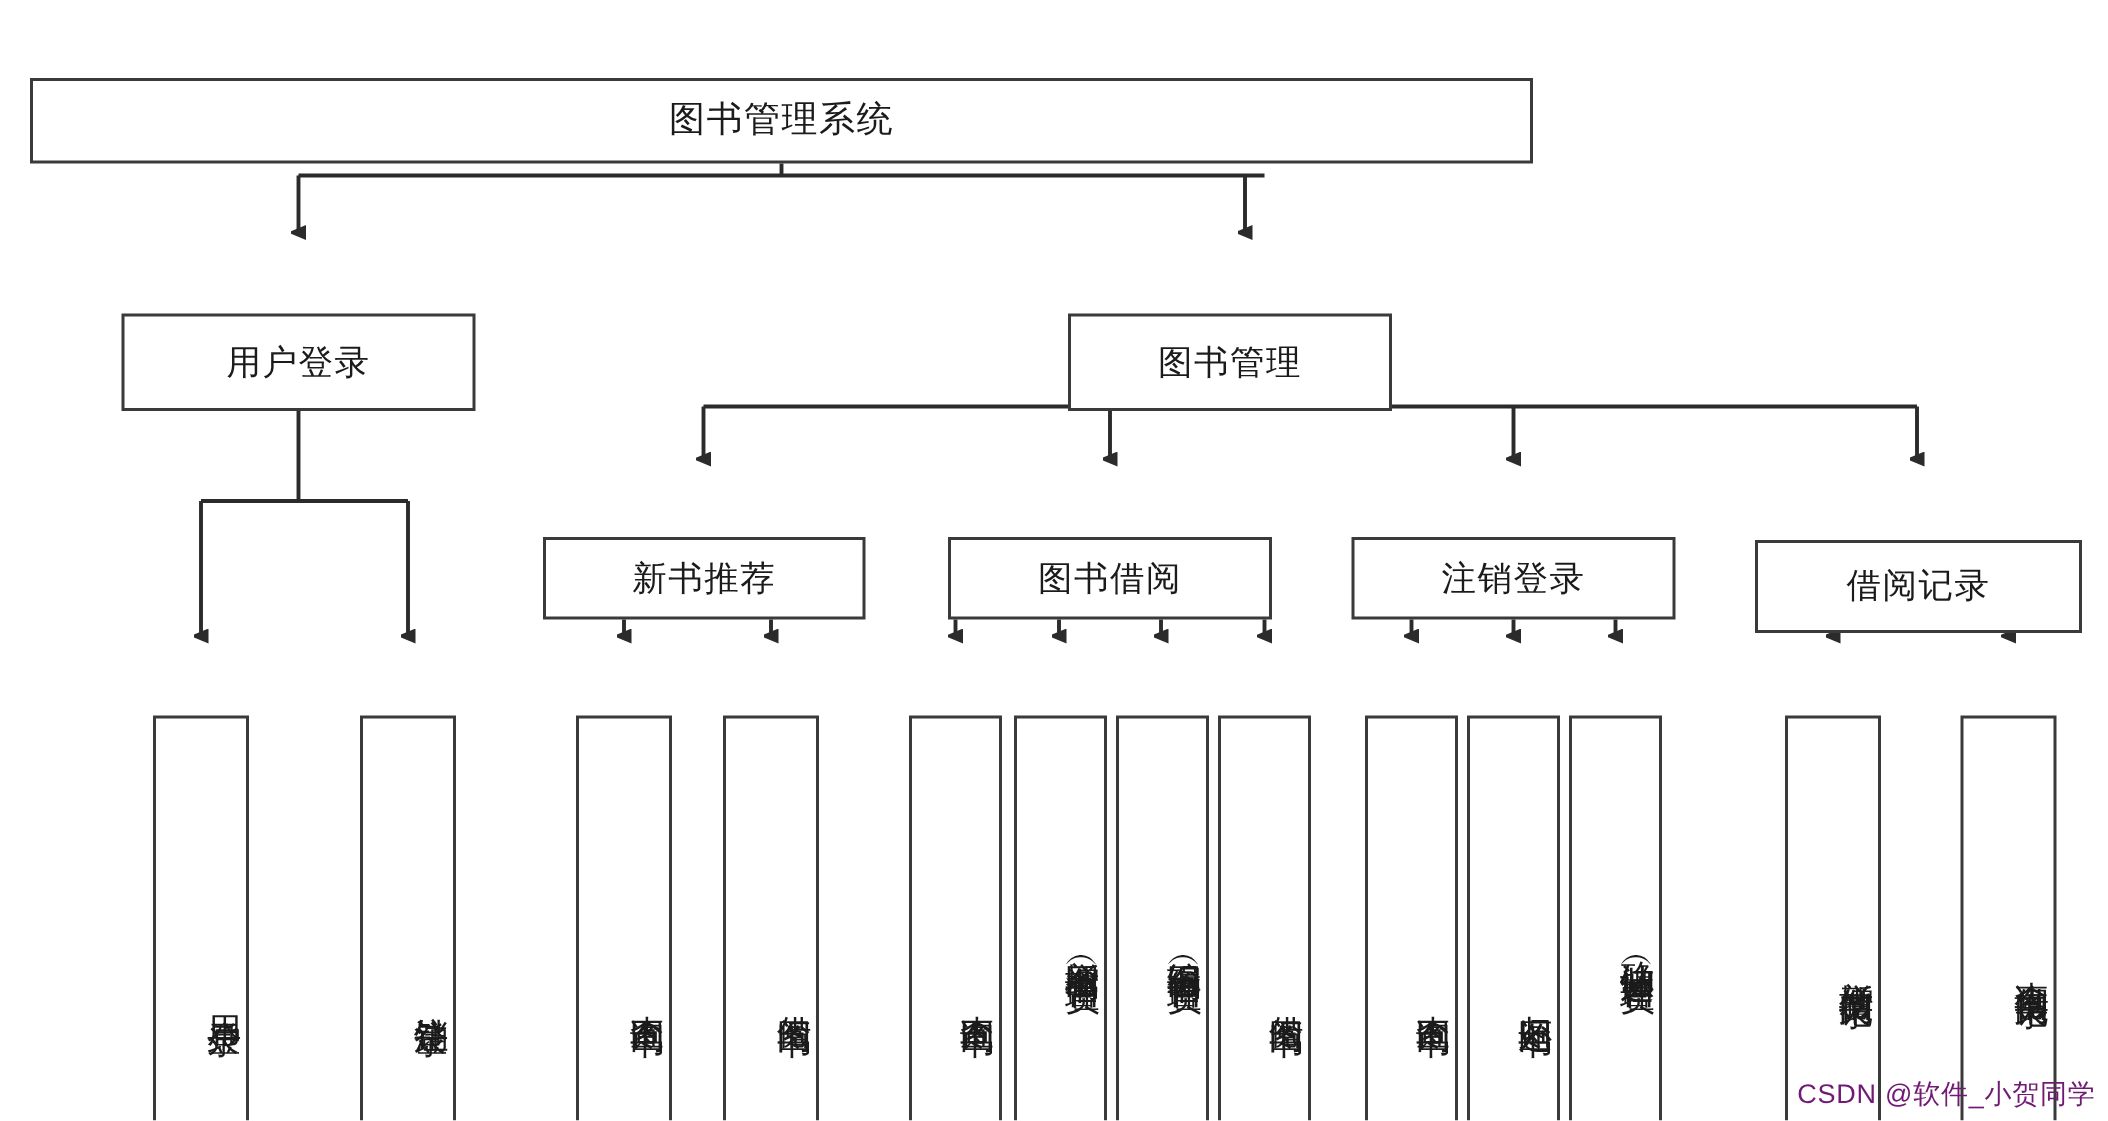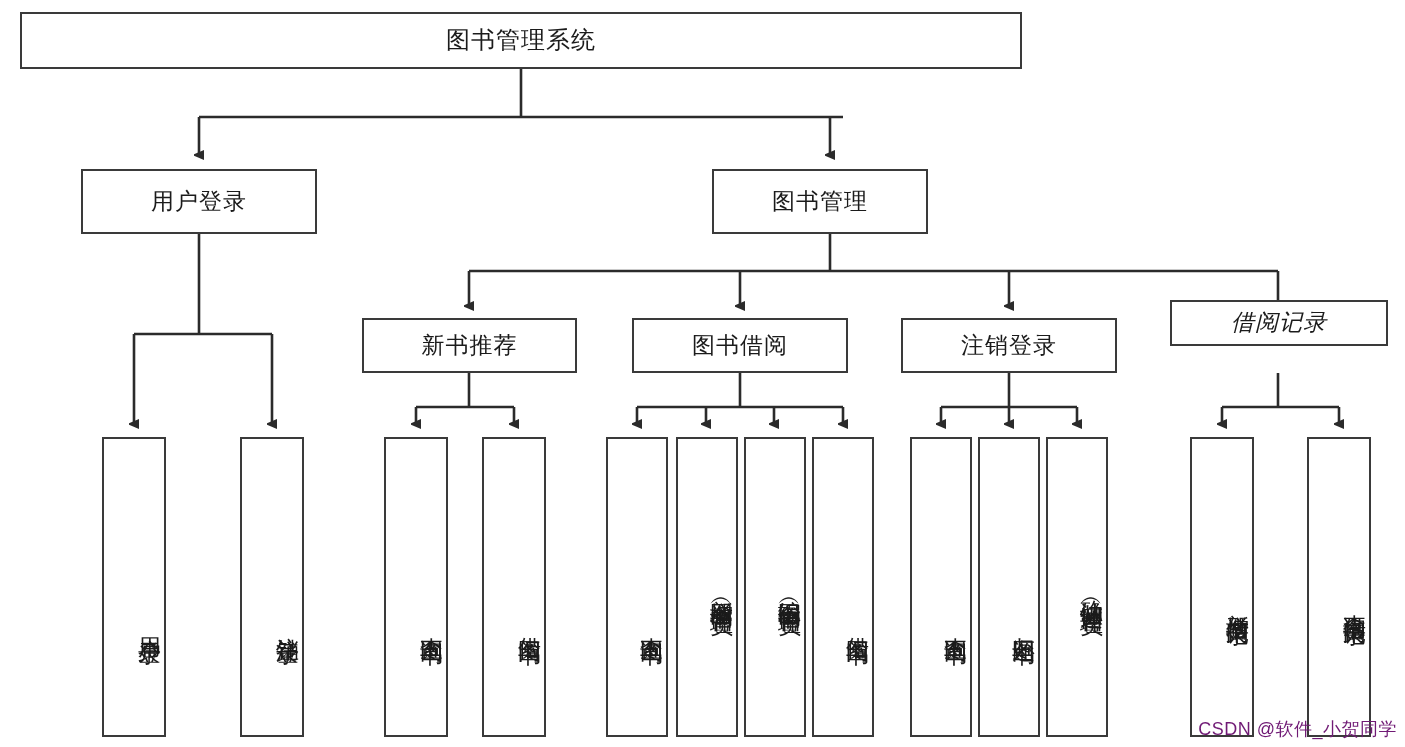--- a/index.html
+++ b/index.html
@@ -26,20 +26,21 @@
   }
   .node {
     position: absolute;
     box-sizing: border-box;
     background: #ffffff;
     border: 2px solid #3a3a3a;
     display: flex;
     align-items: center;
     justify-content: center;
     color: #1b1b1b;
+    margin-top: 40px;
   }
   .node.horiz {
     font-size: 23px;
     letter-spacing: 1px;
     line-height: 1.1;
   }
   .node.vert {
     writing-mode: vertical-rl;
     text-orientation: upright;
     font-size: 23px;
@@ -135,21 +136,21 @@
 
   <div class="node horiz" style="left:362px; top:318px; width:215px; height:55px;">
     <span>新书推荐</span>
   </div>
   <div class="node horiz" style="left:632px; top:318px; width:216px; height:55px;">
     <span>图书借阅</span>
   </div>
   <div class="node horiz" style="left:901px; top:318px; width:216px; height:55px;">
     <span>注销登录</span>
   </div>
-  <div class="node horiz" style="left:1170px; top:300px; width:218px; height:46px;font-style:italic;">
+  <div class="node horiz" style="left:1170px; top:320px; width:218px; height:62px;">
     <span>借阅记录</span>
   </div>
 
   <div class="node vert" style="left:102px; top:437px; width:64px; height:300px; padding-top:72px;">
     <span class="vlabel">用户登录</span>
   </div>
   <div class="node vert" style="left:240px; top:437px; width:64px; height:300px; padding-top:72px;">
     <span class="vlabel">注销登录</span>
   </div>
 

